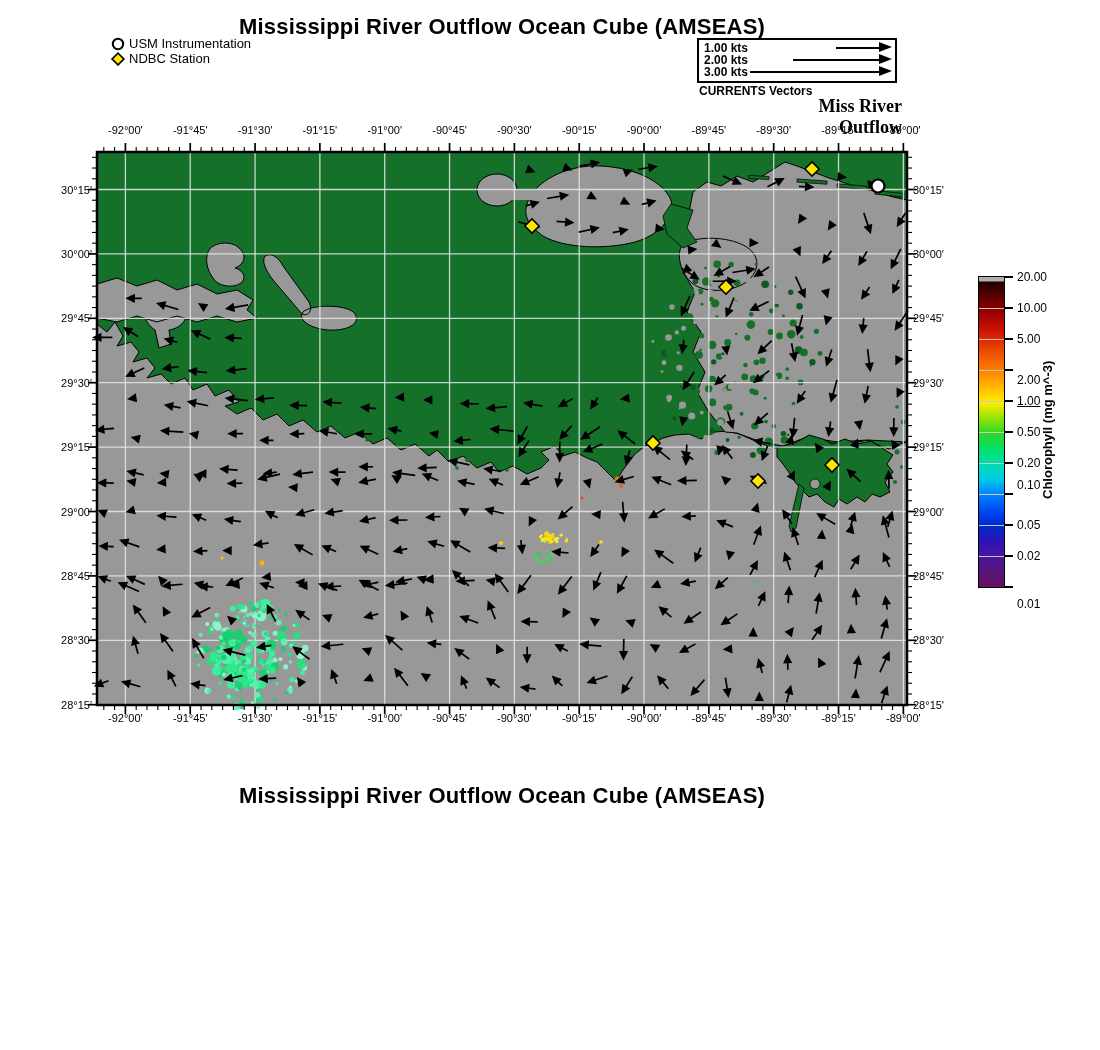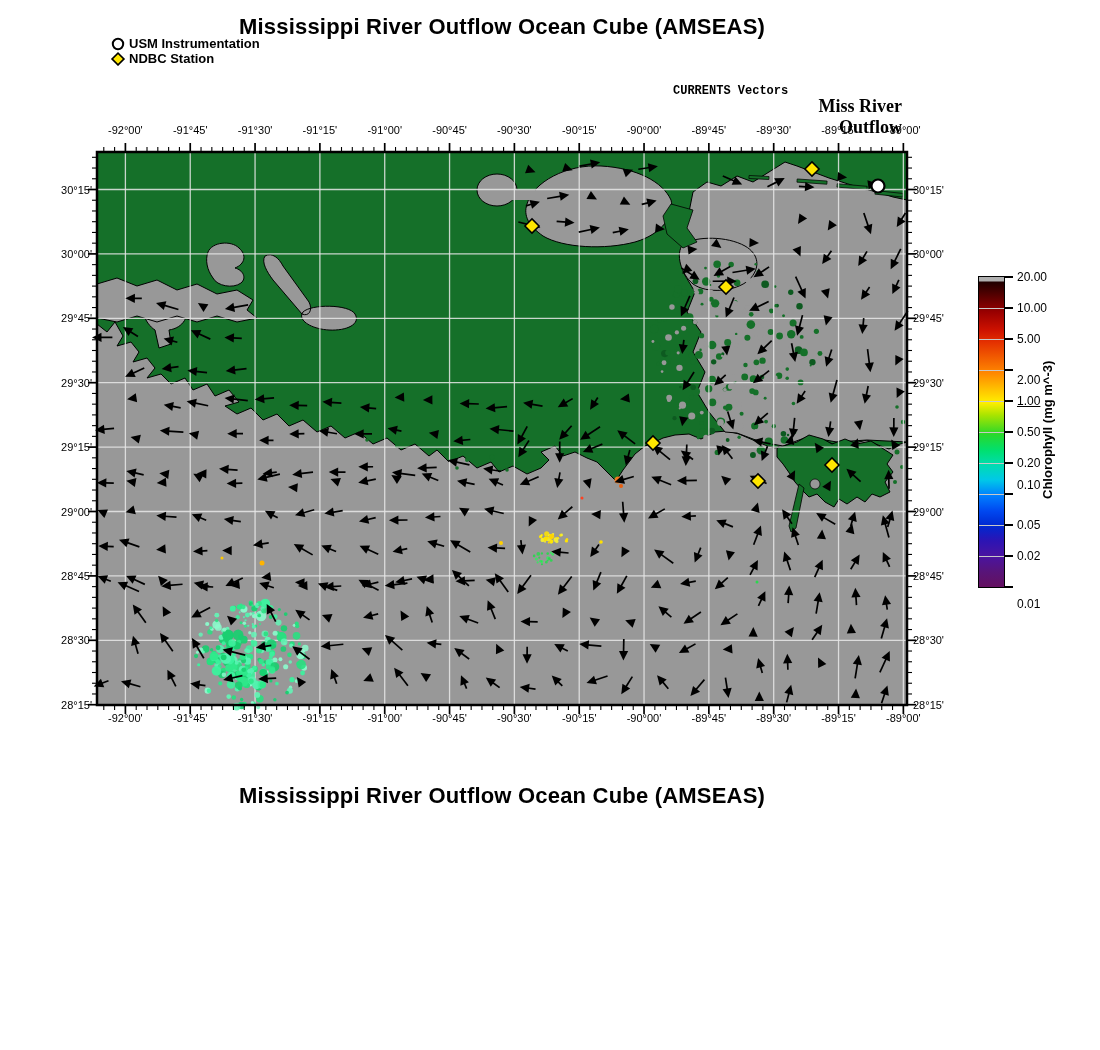--- a/index.html
+++ b/index.html
@@ -2,28 +2,28 @@
 <html><head>
 <meta charset="utf-8">
 <style>
   html,body{margin:0;padding:0;background:#fff;}
   #page{position:relative;width:1100px;height:1050px;background:#ffffff;overflow:hidden;
         font-family:"Liberation Sans",sans-serif;color:#000;}
   .abs{position:absolute;}
   .ttl{font-weight:bold;font-size:22px;text-align:center;letter-spacing:0.2px;}
   .serif{font-family:"Liberation Serif",serif;}
   #legend{left:110px;top:36px;}
-  .leg-row{display:flex;align-items:center;height:15px;font-size:13px;font-weight:bold;text-align:right;}
+  .leg-row{display:flex;align-items:center;height:15px;font-size:13px;font-weight:normal;text-align:right;}
   .leg-row svg{margin-right:3px;}
   #vecbox{left:697px;top:38px;width:196px;height:41px;border:2px solid #000;background:#fff;}
   .vrow{position:absolute;left:0;width:100%;height:12px;}
   .vrow .vlab{position:absolute;left:5px;top:0;font-size:12px;font-weight:bold;line-height:12px;}
   .vtail{position:absolute;height:2px;background:#000;top:5px;}
   .vhead{position:absolute;width:0;height:0;border-top:5px solid transparent;border-bottom:5px solid transparent;border-left:13px solid #000;top:0px;right:3px;}
-  #currents-cap{left:673px;top:84px;font-size:12px;font-weight:bold;font-family:Liberation Mono, monospace;}
+  #currents-cap{left:699px;top:84px;font-size:12px;font-weight:bold;}
   #region-label{left:780px;top:96px;width:122px;text-align:right;font-size:18px;font-weight:bold;}
   #subtitle{left:97px;top:100px;width:810px;text-align:center;font-size:16px;font-weight:bold;}
   .tick-label{position:absolute;font-size:11px;line-height:12px;white-space:nowrap;}
   #map-wrap{left:97px;top:152px;width:810px;height:553px;}
   #map-svg{overflow:visible;display:block;}
   #colorbar{left:978px;top:276px;width:25px;height:310px;border:1px solid #000;}
   .cb-line{position:absolute;left:0;width:25px;height:1px;background:#c8c8c8;}
   .cb-tick{position:absolute;left:26px;width:8px;height:2px;background:#000;}
   .cb-lab{position:absolute;left:38px;font-size:12px;line-height:11px;white-space:nowrap;}
   #cb-title{left:1040px;top:295px;height:270px;writing-mode:vertical-rl;transform:rotate(180deg);
@@ -46,20 +46,37 @@
       <span>USM Instrumentation</span>
     </div>
     <div class="leg-row">
       <svg width="16" height="15">
         <rect x="3.8" y="3.8" width="8.4" height="8.4" transform="rotate(45 8 8)" fill="#ffe600" stroke="#000" stroke-width="1.6"></rect>
       </svg>
       <span>NDBC Station</span>
     </div>
   </div>
 
+  <div class="abs" id="vecbox">
+    <div class="vrow" style="top:2px;">
+      <span class="vlab">1.00 kts</span>
+      <div class="vtail" style="width: 45px; right: 14px;"></div>
+      <div class="vhead"></div>
+    </div>
+    <div class="vrow" style="top:14px;">
+      <span class="vlab">2.00 kts</span>
+      <div class="vtail" style="width: 88px; right: 14px;"></div>
+      <div class="vhead"></div>
+    </div>
+    <div class="vrow" style="top:26px;">
+      <span class="vlab">3.00 kts</span>
+      <div class="vtail" style="width: 131px; right: 14px;"></div>
+      <div class="vhead"></div>
+    </div>
+  </div>
   <div class="abs" id="currents-cap">CURRENTS Vectors</div>
   <div class="abs serif" id="region-label">Miss River Outflow</div>
 
   <div class="abs" id="map-wrap">
     <svg id="map-svg" width="810" height="553" viewBox="0 0 810 553">
       <g id="geo">
 
         <rect x="0" y="0" width="810" height="553" fill="#157029"></rect>
 
         <path fill="#989898" stroke="#000" stroke-width="1" d="M0,172 L10,180 18,170 26,184 20,194 34,190 42,200 36,210 50,206 58,216 50,226 64,222 74,232 88,226 96,238 110,232 118,244 132,238 142,250 128,254 140,262 154,256 166,268 180,262 192,274 206,268 220,280 234,274 248,286 262,280 276,292 290,286 304,298 318,292 332,304 340,298 352,310 366,304 380,316 394,310 402,320 416,314 430,322 444,316 452,308 444,300 458,294 466,304 478,300 490,306 500,310 512,322 519,329 526,318 538,302 548,294 556,291 566,286 578,283 592,282 604,287 618,280 630,279 642,282 656,288 668,293 678,296 690,291 702,286 714,284 726,288 736,292 748,288 758,291 770,288 781,293 792,297 800,293 810,290 L810,553 L0,553 Z"></path>

